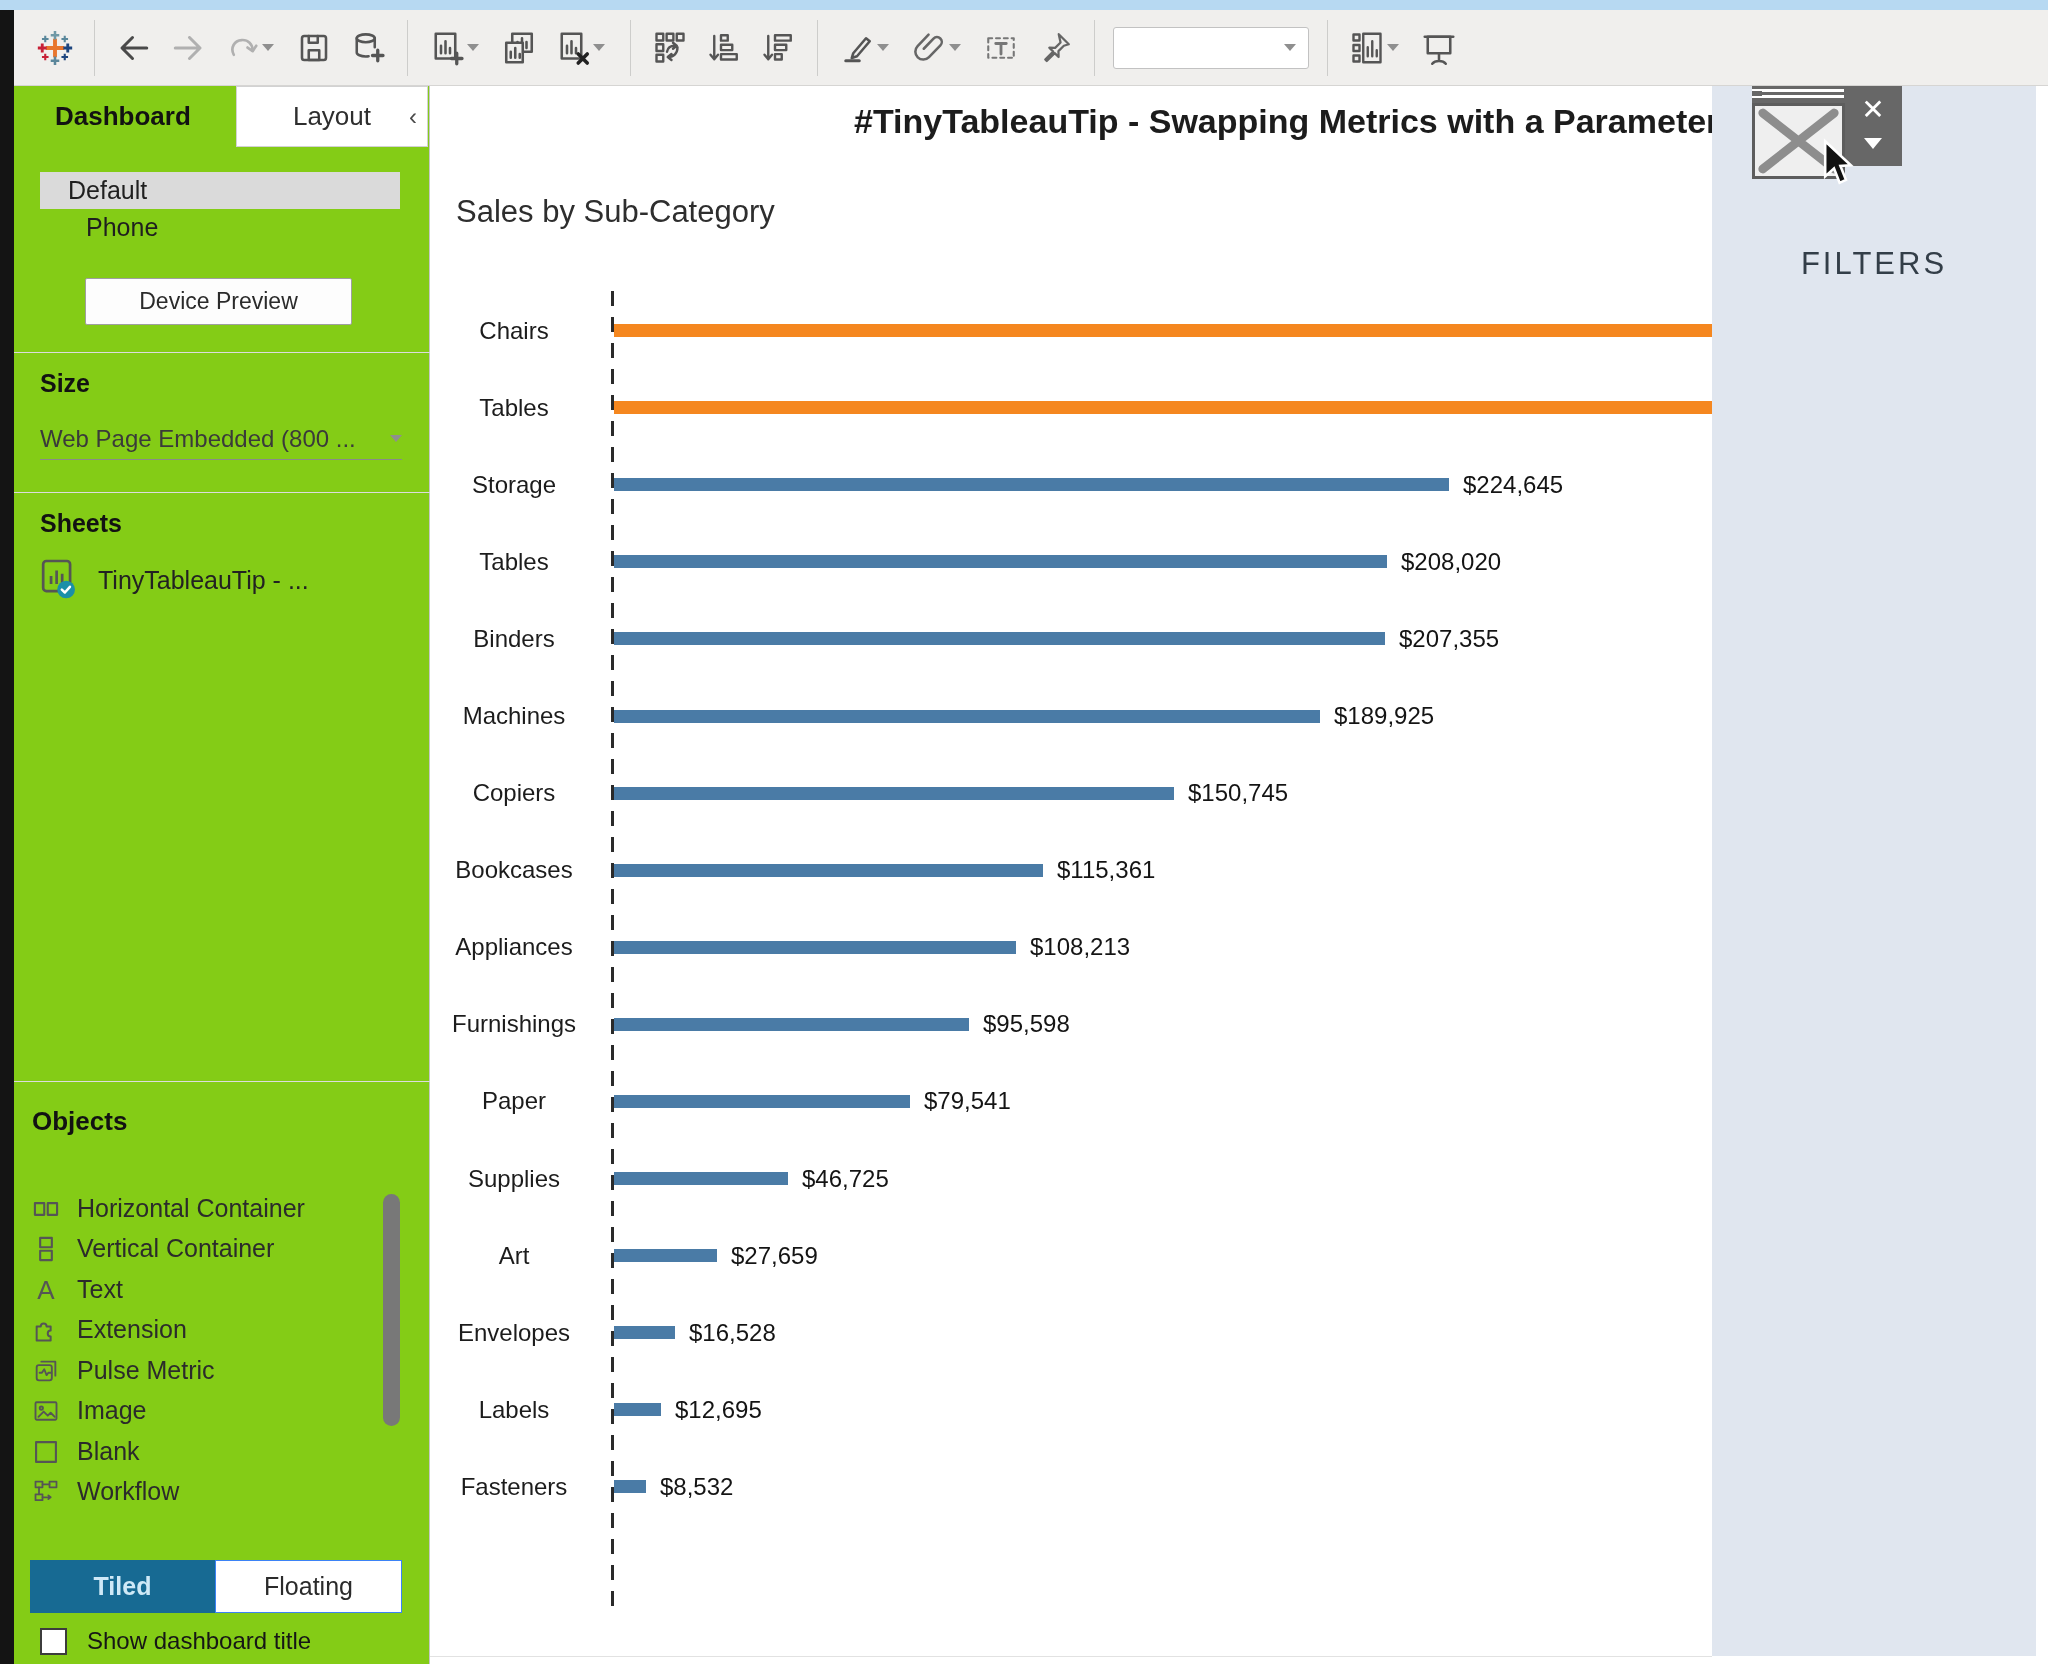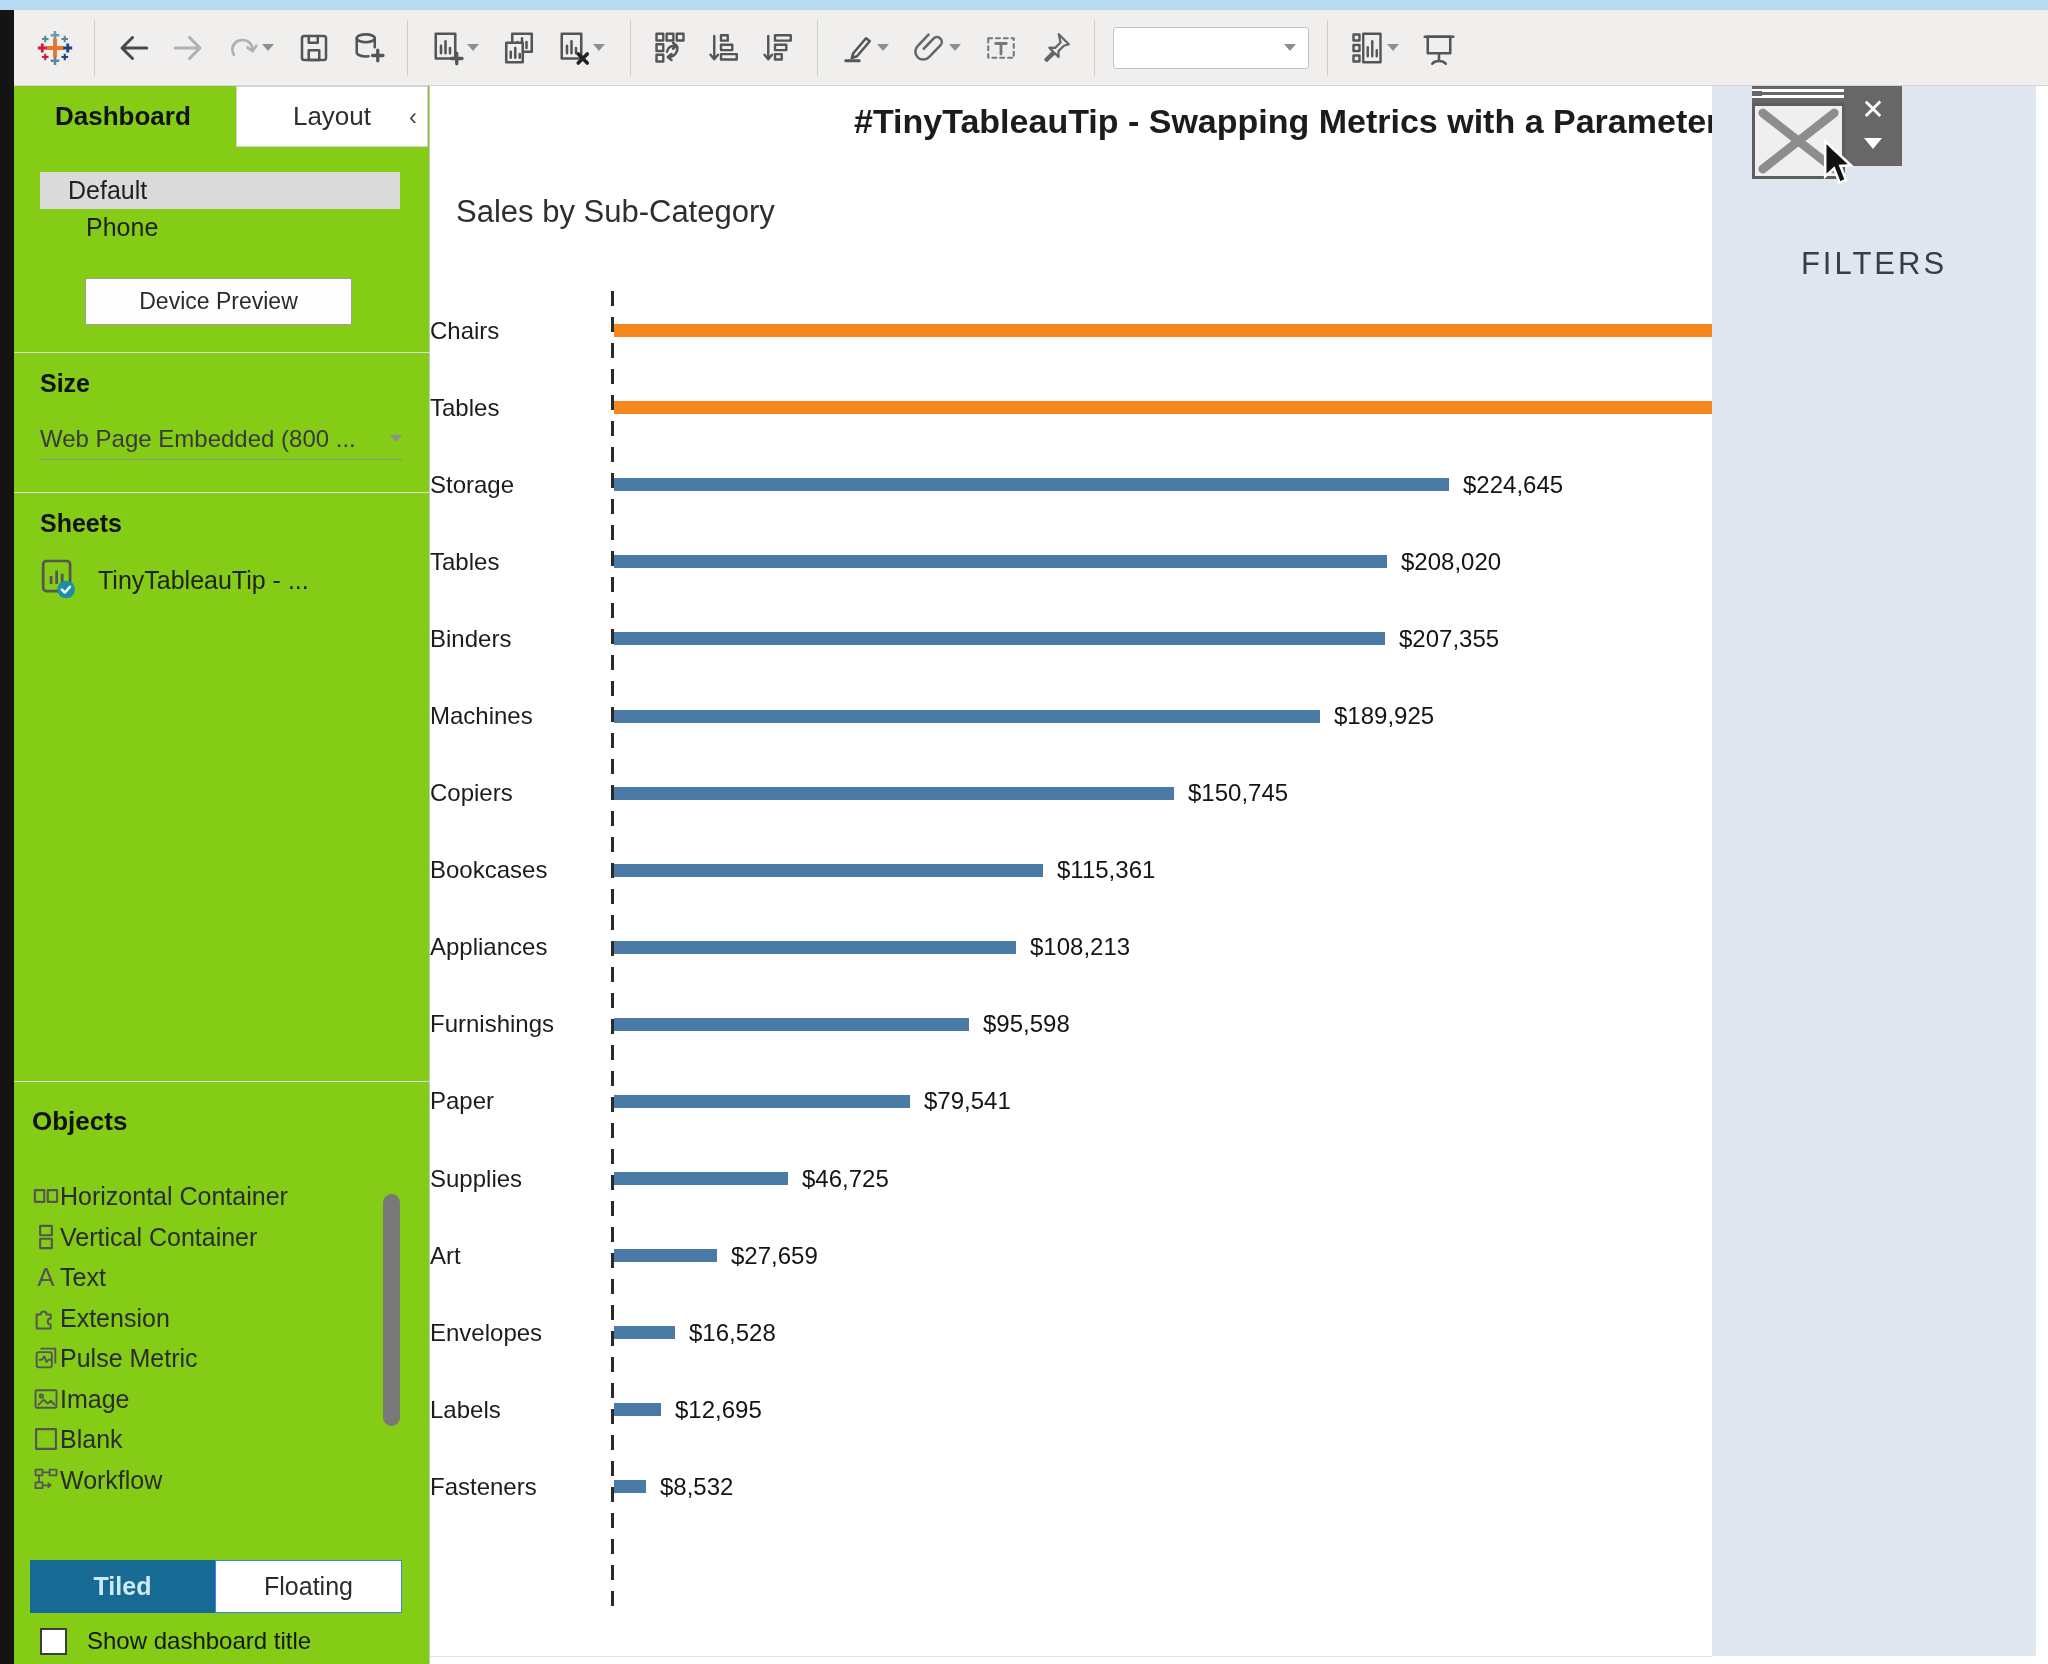--- a/index.html
+++ b/index.html
@@ -33,42 +33,42 @@
   .device-row { position:absolute; left:26px; width:360px; height:37px; display:flex; align-items:center; font-size:25px; }
   .device-preview { position:absolute; left:71px; top:192px; width:267px; height:47px; border:1px solid #9f9f9f;
     border-radius:2px; background:#fdfdfd; display:flex; align-items:center; justify-content:center;
     font-size:23px; color:#2b2b2b; }
   .sb-div { position:absolute; left:0; width:416px; height:1px; background:#dcdcdc; }
   .sb-header { position:absolute; left:26px; font-size:25px; font-weight:bold; color:#121212; }
   .size-select { position:absolute; left:26px; top:332px; width:362px; height:42px; border-bottom:1px solid #8a8a8a;
     display:flex; align-items:center; justify-content:space-between; font-size:24px; color:#3a3a3a; }
   .sheet-item { position:absolute; left:26px; top:472px; display:flex; align-items:center; gap:20px; font-size:25px; color:#222; }
   .objects-list { position:absolute; left:18px; top:1096px; width:350px; }
-  .obj-item { height:40.5px; display:flex; align-items:flex-start; font-size:25px; color:#2b2b2b; }
+  .obj-item { height:40.5px; display:flex; align-items:flex-end; gap:17px; font-size:25px; color:#2b2b2b; }
   .obj-item svg, .obj-item .a-glyph { width:28px; height:28px; flex:none; }
   .a-glyph { font-size:26px; color:#555; text-align:center; line-height:28px; }
   .scroll-thumb { position:absolute; left:369px; top:1108px; width:17px; height:232px; background:#787878; border-radius:9px; }
   .layout-toggle { position:absolute; left:16px; top:1474px; width:372px; height:53px; display:flex; }
   .toggle-opt { flex:1; display:flex; align-items:center; justify-content:center; font-size:25px; }
   .toggle-on { background:#176a93; color:#cfe9f7; font-weight:bold; }
   .toggle-off { background:#fff; border:1px solid #3b82f6; color:#2b2b2b; }
   .show-title { position:absolute; left:26px; top:1541px; display:flex; align-items:center; gap:20px; font-size:24px; color:#161616; }
   .checkbox { width:27px; height:27px; border:2px solid #3c3c3c; background:#fff; flex:none; }
 
   
   .canvas { position:absolute; left:430px; top:86px; width:1282px; height:1571px; background:#fff;
     overflow:hidden; border-bottom:1px solid #e2e2e2; }
   .dash-title { position:absolute; left:0; top:16px; width:2400px; padding-left:424px;
     font-size:34px; font-weight:bold; color:#1c1c1c; white-space:nowrap; }
   .chart-title { position:absolute; left:26px; top:108px; font-size:31px; color:#2e2e2e; }
   .axis-line { position:absolute; left:181px; top:205px; width:3px; height:1322px;
     background:repeating-linear-gradient(to bottom, #2a2a2a 0 15px, transparent 15px 26px); }
   .chart-rows { position:absolute; left:0; top:206px; width:1282px; }
   .crow { height:77.1px; display:flex; align-items:center; }
-  .crow .cat { width:168px; text-align:left; font-size:24px; color:#1c1c1c; flex:none; }
+  .crow .cat { width:168px; text-align:center; font-size:24px; color:#1c1c1c; flex:none; }
   .crow .barzone { flex:1; display:flex; align-items:center; padding-left:16px; min-width:0; }
   .crow .bar { height:13px; flex:none; }
   .crow .val { font-size:24px; color:#141414; margin-left:14px; white-space:nowrap; }
 
   
   .filters-panel { position:absolute; left:1712px; top:86px; width:324px; height:1570px; background:#e0e6ef; }
   .filters-title { position:absolute; left:0; top:160px; width:100%; text-align:center;
     font-size:31px; letter-spacing:3px; color:#333e48; }
   .ghost { position:absolute; left:40px; top:0px; width:152px; height:120px; }
   .ghost-grip { position:absolute; left:0; top:0; width:150px; height:17px; background:#676767;

